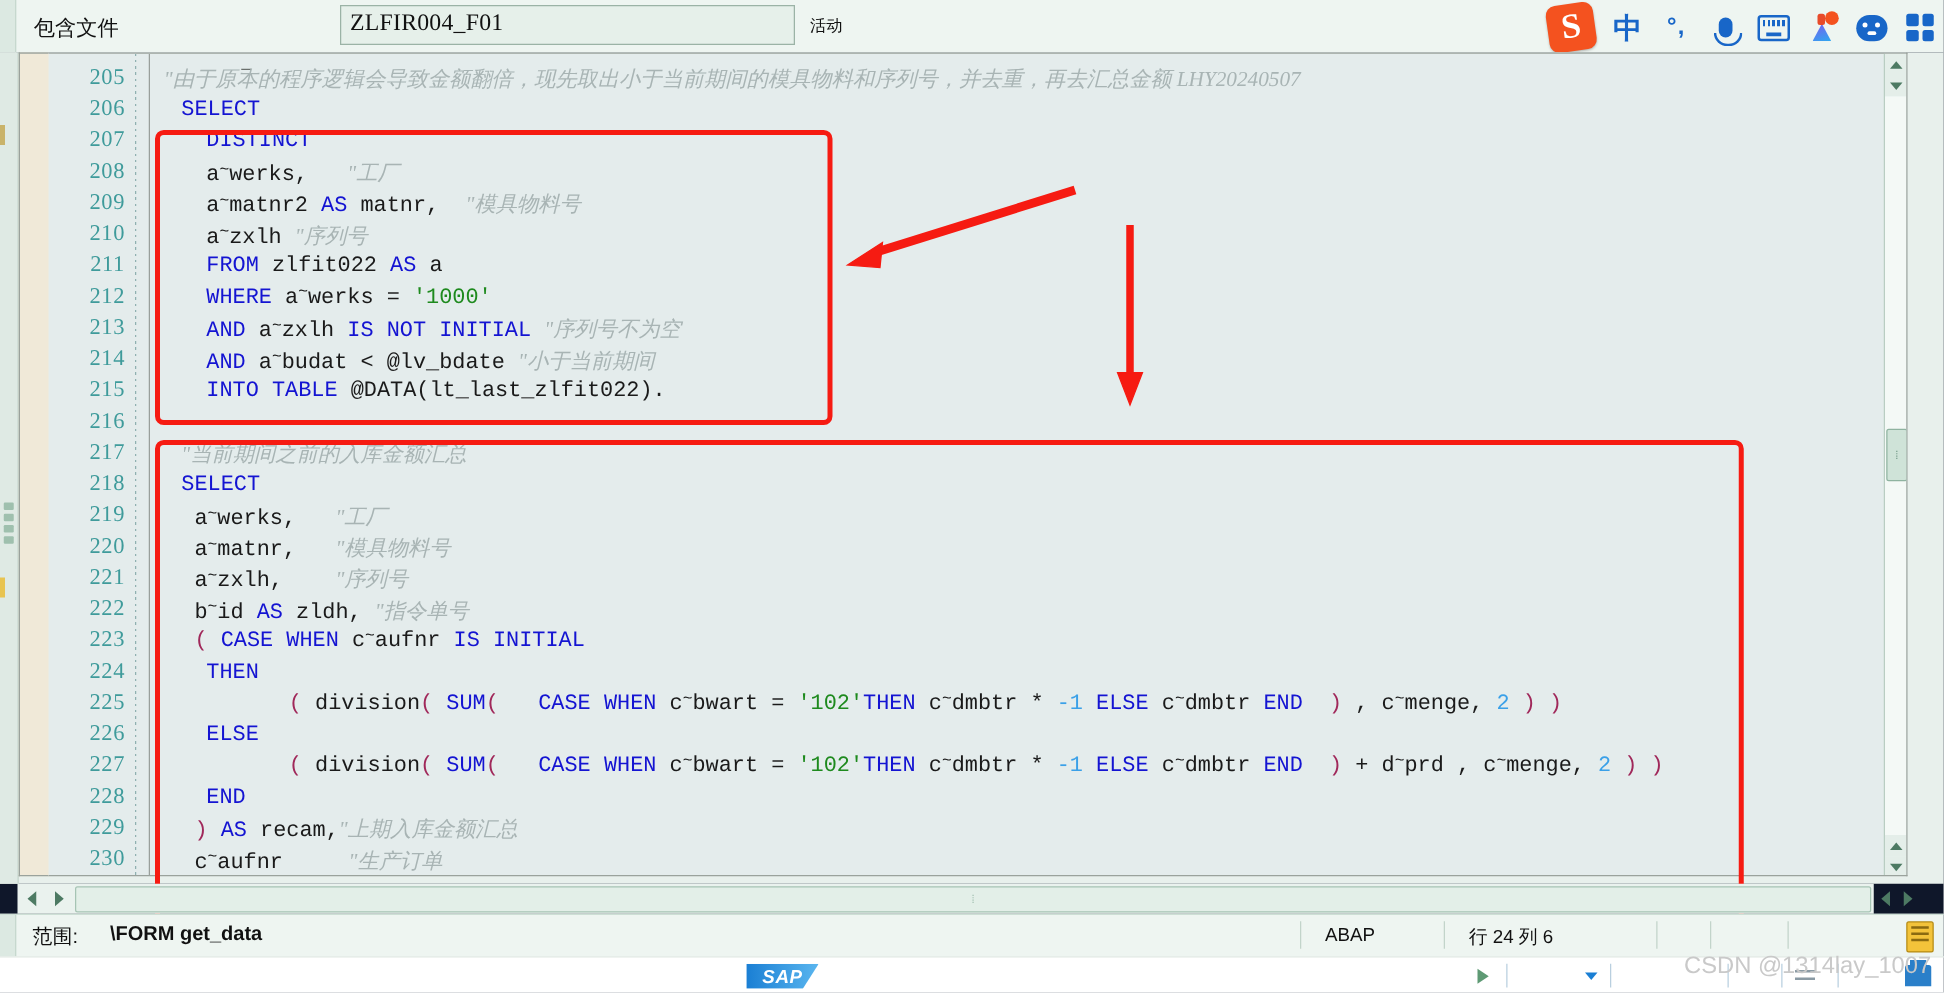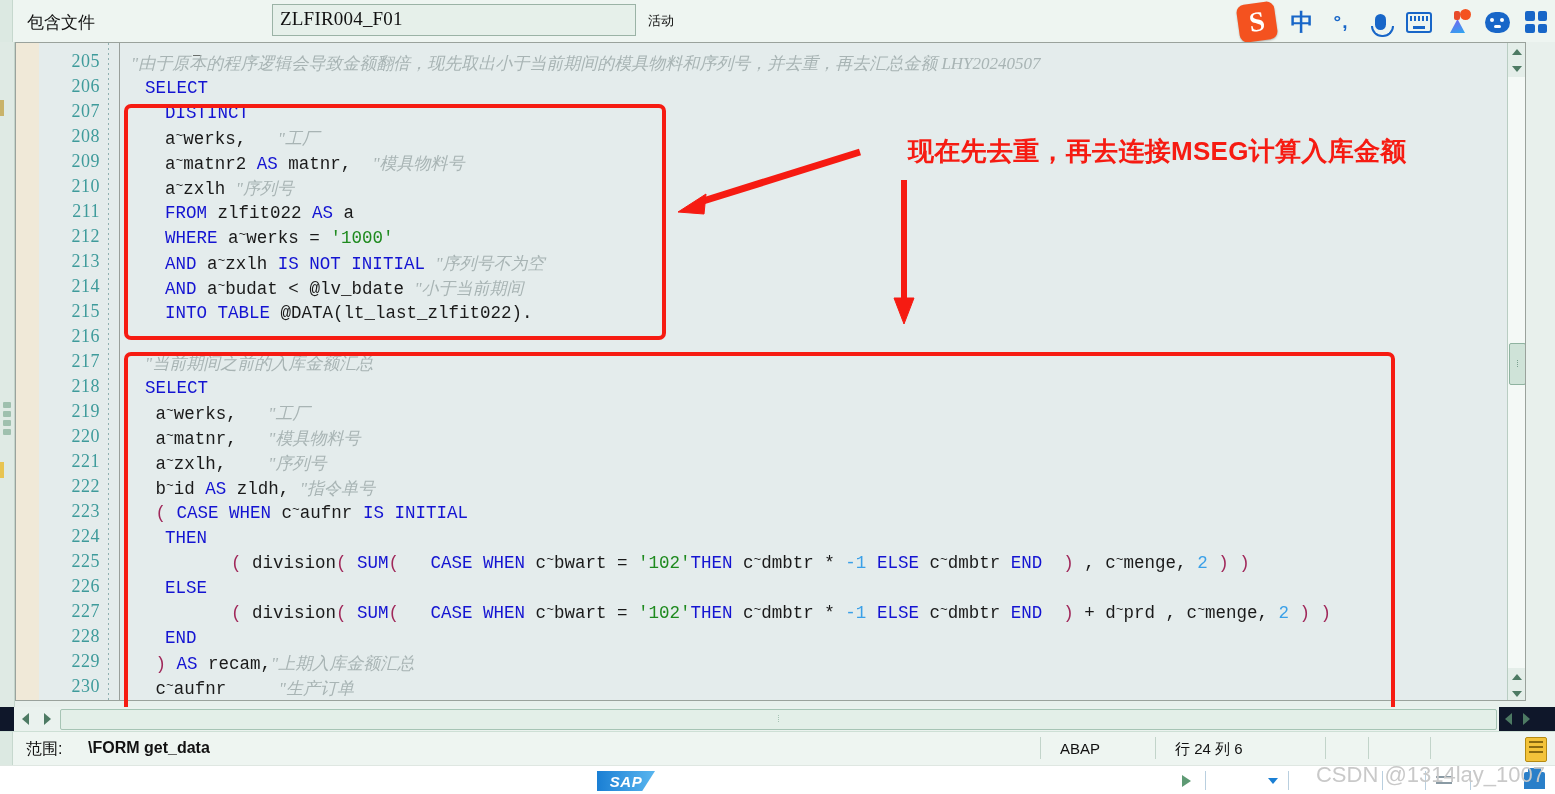--- a/index.html
+++ b/index.html
@@ -223,21 +223,21 @@
   .sap-caret{position:absolute;width:0;height:0;
     border-left:5px solid transparent;border-right:5px solid transparent;border-top:6px solid #1a7fd4;}
   .sap-arrows{position:absolute;left:1436px;top:9px;width:18px;height:12px;}
   .sap-arrows:before{content:"";position:absolute;left:0;top:1px;width:16px;height:2px;background:#8a9aa4;}
   .sap-arrows:after{content:"";position:absolute;left:0;top:7px;width:16px;height:2px;background:#8a9aa4;}
   .sap-print{position:absolute;right:10px;top:6px;width:21px;height:17px;background:#2a7fc9;border-radius:2px 2px 0 0;}
   .sap-print:after{content:"";position:absolute;left:4px;top:-4px;width:13px;height:5px;background:#2a7fc9;}
 
   .watermark{
     position:absolute;right:10px;top:762px;
-    color:#c9c9c9;font-size:22px;
+    color:#c9c9c9;font-size:19px;
     font-family:"Liberation Sans","DejaVu Sans",sans-serif;
     pointer-events:none;
   }
 
   
   .arrow-layer{position:absolute;left:0;top:0;width:1555px;height:794px;pointer-events:none;}
 </style>
 </head>
 <body>
 
@@ -347,21 +347,20 @@
           </div>
         <div class="vs-btn" style="position:absolute;bottom:0;">
             <span class="tri-dn"></span>
           </div>
       </div>
     </div>
 
     <div class="redbox redbox1"></div>
     <div class="redbox redbox2"></div>
 
-    <div class="annot">现在先去重，再去连接MSEG计算入库金额</div>
 
     <svg class="arrow-layer" viewBox="0 0 1555 794">
       <g fill="#f61b12" stroke="#f61b12">
         <line x1="860" y1="110" x2="700" y2="160" stroke-width="7"></line>
         <polygon points="678,170 706,152 704,172"></polygon>
         <line x1="904" y1="138" x2="904" y2="262" stroke-width="6"></line>
         <polygon points="904,282 894,256 914,256"></polygon>
       </g>
     </svg>
   </div>

